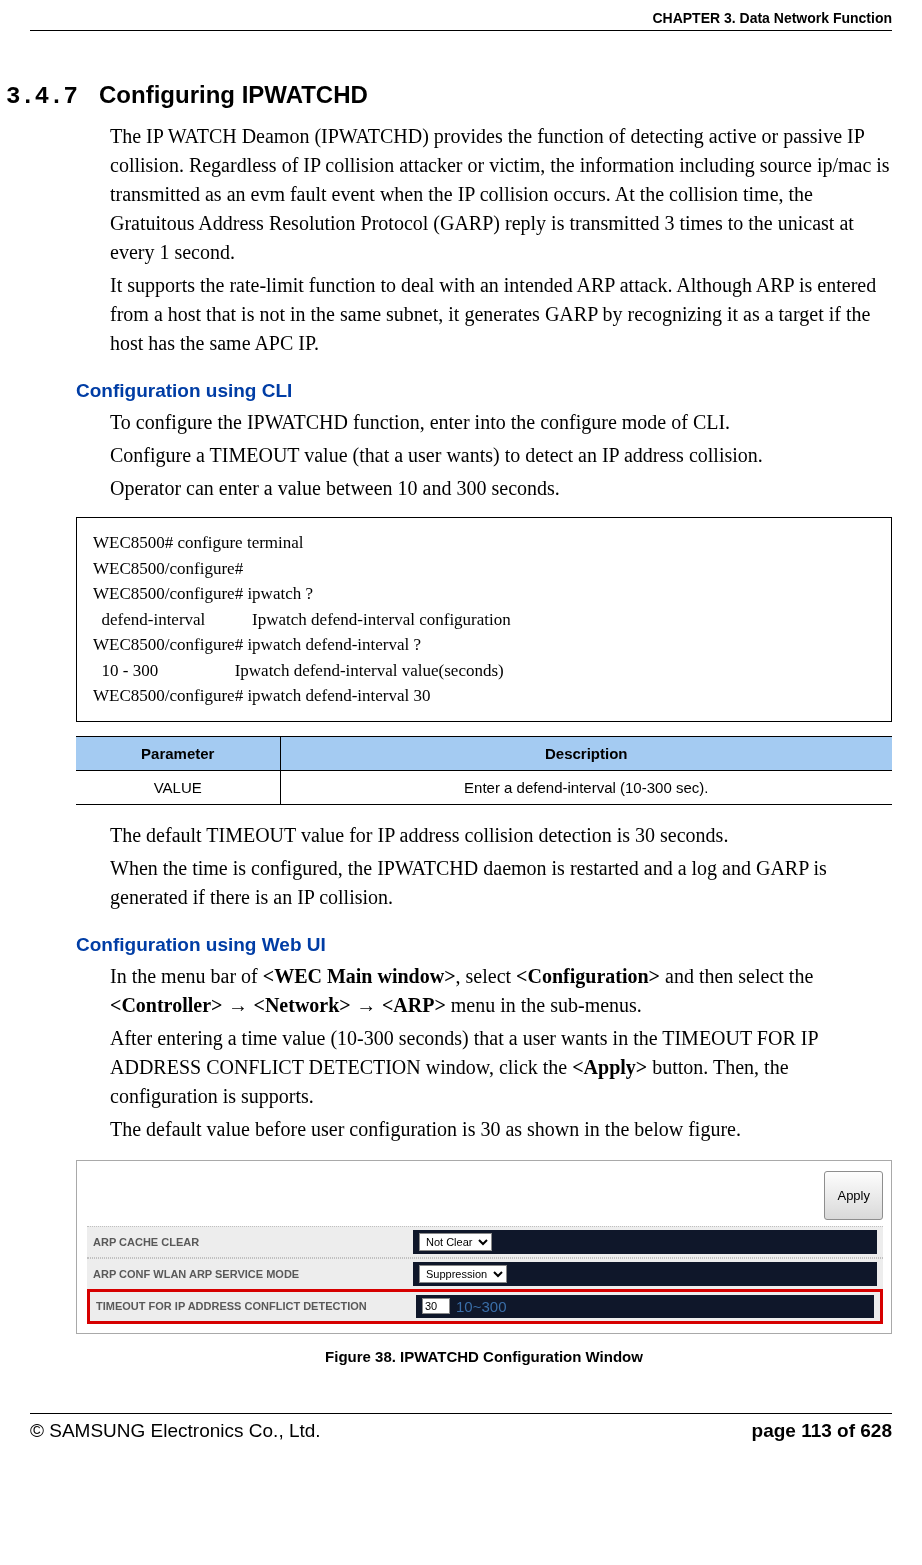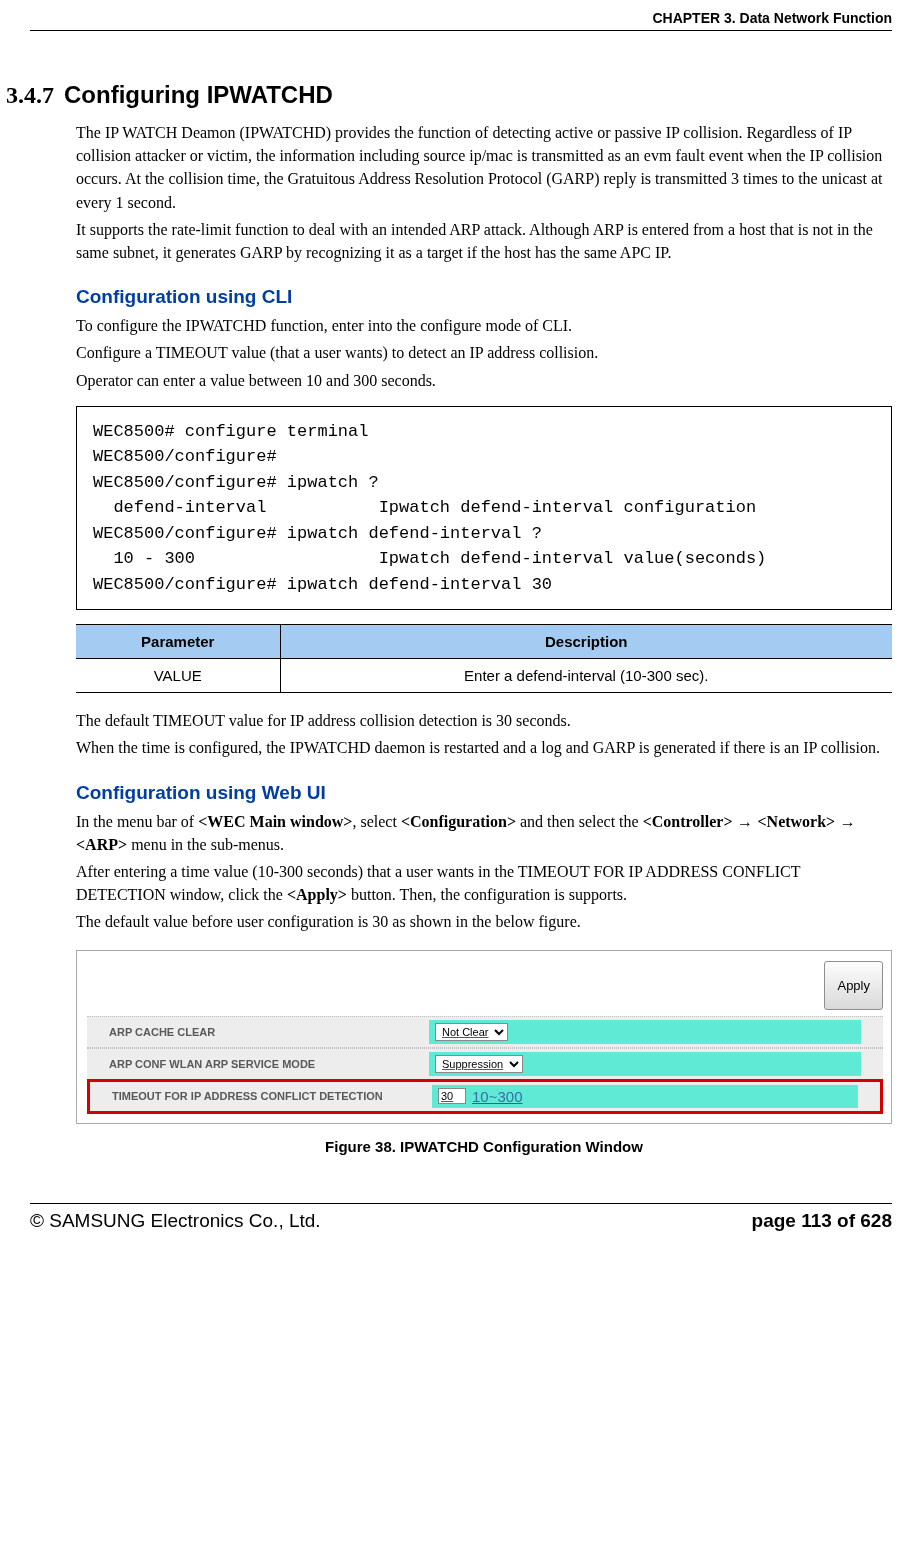--- a/index.html
+++ b/index.html
@@ -27,53 +27,54 @@
     }
     .content-wrap {
       padding: 50px 0 20px 0;
     }
     .heading-row {
       display: flex;
       align-items: baseline;
       margin-bottom: 12px;
     }
     .heading-num {
-      font-family: Liberation Serif, serif;
+      font-family: Liberation Mono, monospace;
       font-weight: bold;
       font-size: 24px;
-      margin-right: 10px;
+      margin-right: 21px;
       margin-left: -24px;
     }
     .heading-text {
       font-family: Arial, Helvetica, sans-serif;
       font-weight: bold;
       font-size: 24px;
     }
     .body-block {
       padding-left: 46px;
     }
     .para {
       line-height: 1.45;
-      font-size: 16px;
+      font-size: 20px;
       margin-bottom: 4px;
+      margin-left: 34px;
     }
     .sub-heading {
       font-family: Arial, Helvetica, sans-serif;
       font-weight: bold;
       color: #003da5;
       font-size: 19px;
       margin-top: 22px;
       margin-bottom: 6px;
     }
     .cli-box {
       border: 1px solid #000;
       padding: 12px 16px;
       margin-top: 14px;
       margin-bottom: 14px;
-      font-family: Liberation Mono, monospace;
+      font-family: Liberation Serif, serif;
       font-size: 17px;
       line-height: 1.5;
       white-space: pre;
     }
     .param-table {
       width: 100%;
       border-collapse: collapse;
       font-family: Arial, Helvetica, sans-serif;
       font-size: 15px;
       margin-bottom: 16px;
@@ -116,34 +117,34 @@
       padding: 16px 12px;
       border-radius: 3px;
     }
      .cfg-row {
       display: grid;
       grid-template-columns: 320px 1fr;
       align-items: center;
       background: #ededed;
       border-bottom: 1px dotted #c0c0c0;
       border-top: 1px dotted #c0c0c0;
-      padding: 3px 22px;
+      padding: 3px 6px;
       font-family: Arial, sans-serif;
       font-size: 11px;
       color: #595959;
     }
     .cfg-row.highlight {
       border: 3px solid #d60000;
       margin-top: -1px;
       margin-bottom: -1px;
       position: relative;
       z-index: 2;
     }
     .cfg-label { font-weight: bold; text-transform: uppercase; }
-    .cfg-ctrl { background: #5eead4; padding: 3px 6px; display:flex; align-items:center; gap:6px;text-decoration:underline; }
+    .cfg-ctrl { background: #0f172a; padding: 3px 6px; display:flex; align-items:center; gap:6px; }
     .sel {
       font-family: Arial, sans-serif;
       font-size: 11px;
       border: 1px solid #888;
       padding: 1px 2px;
       background: #fff;
     }
     .inp {
       font-family: Arial, sans-serif;
       font-size: 11px;

